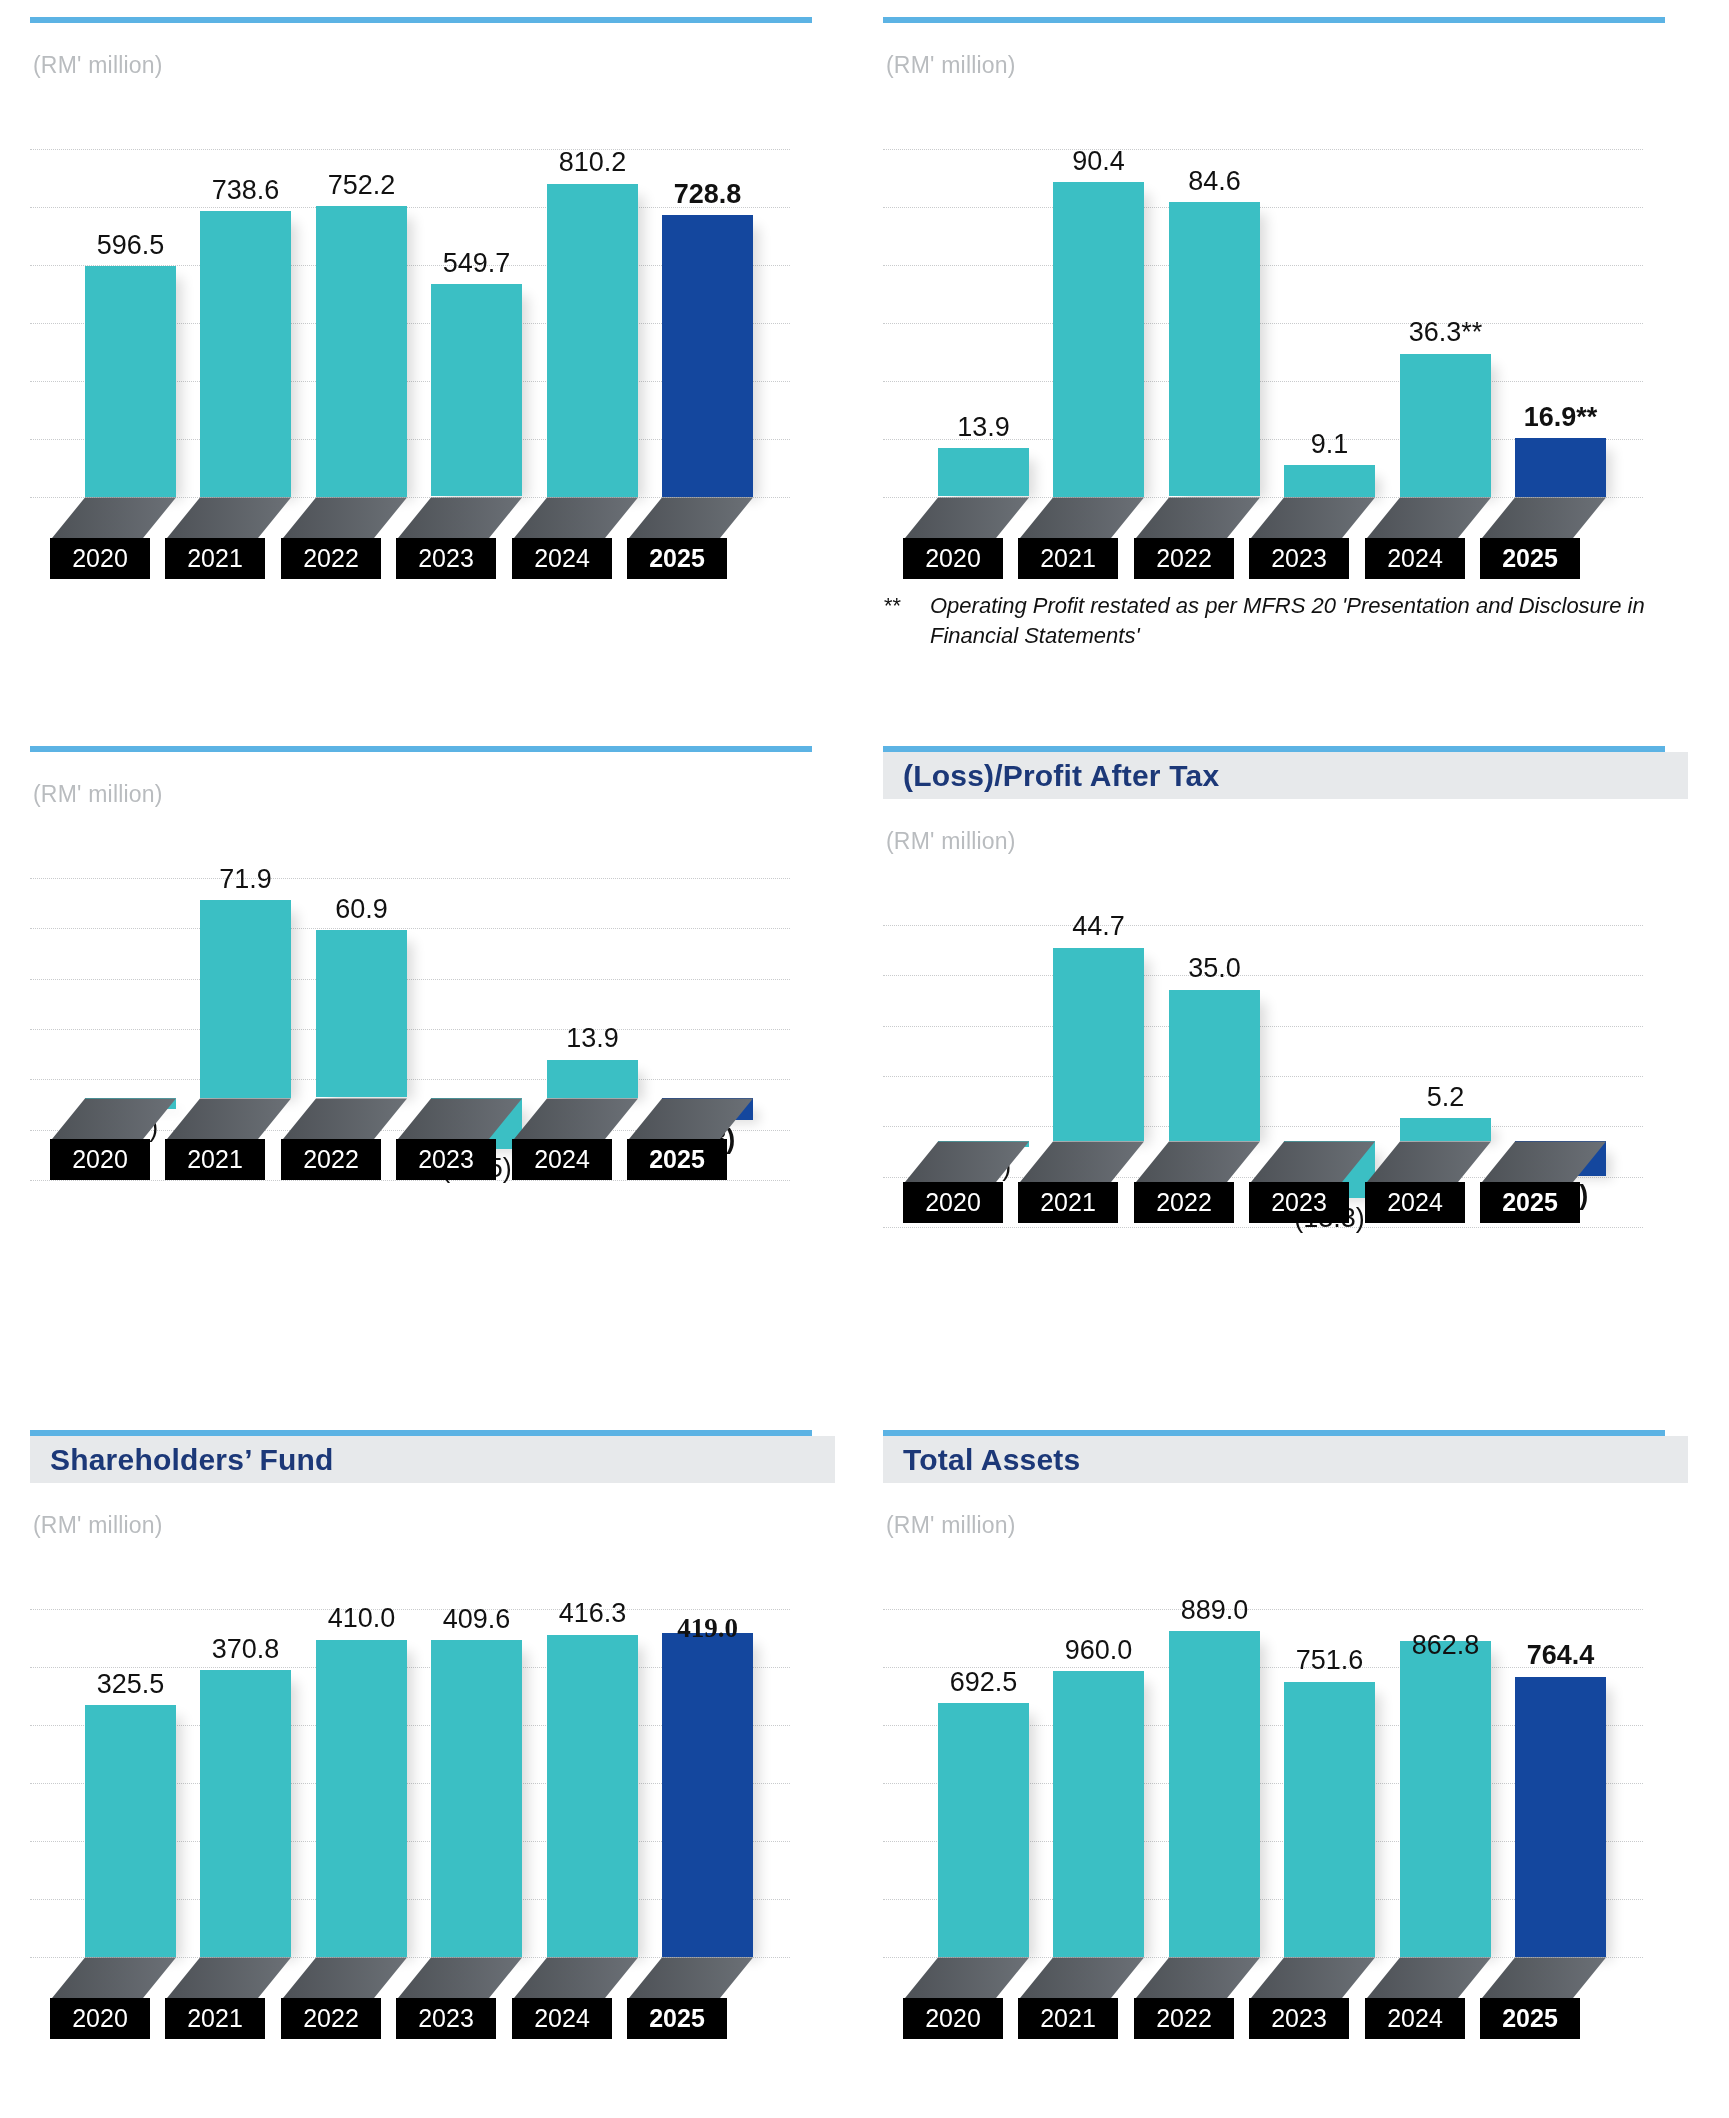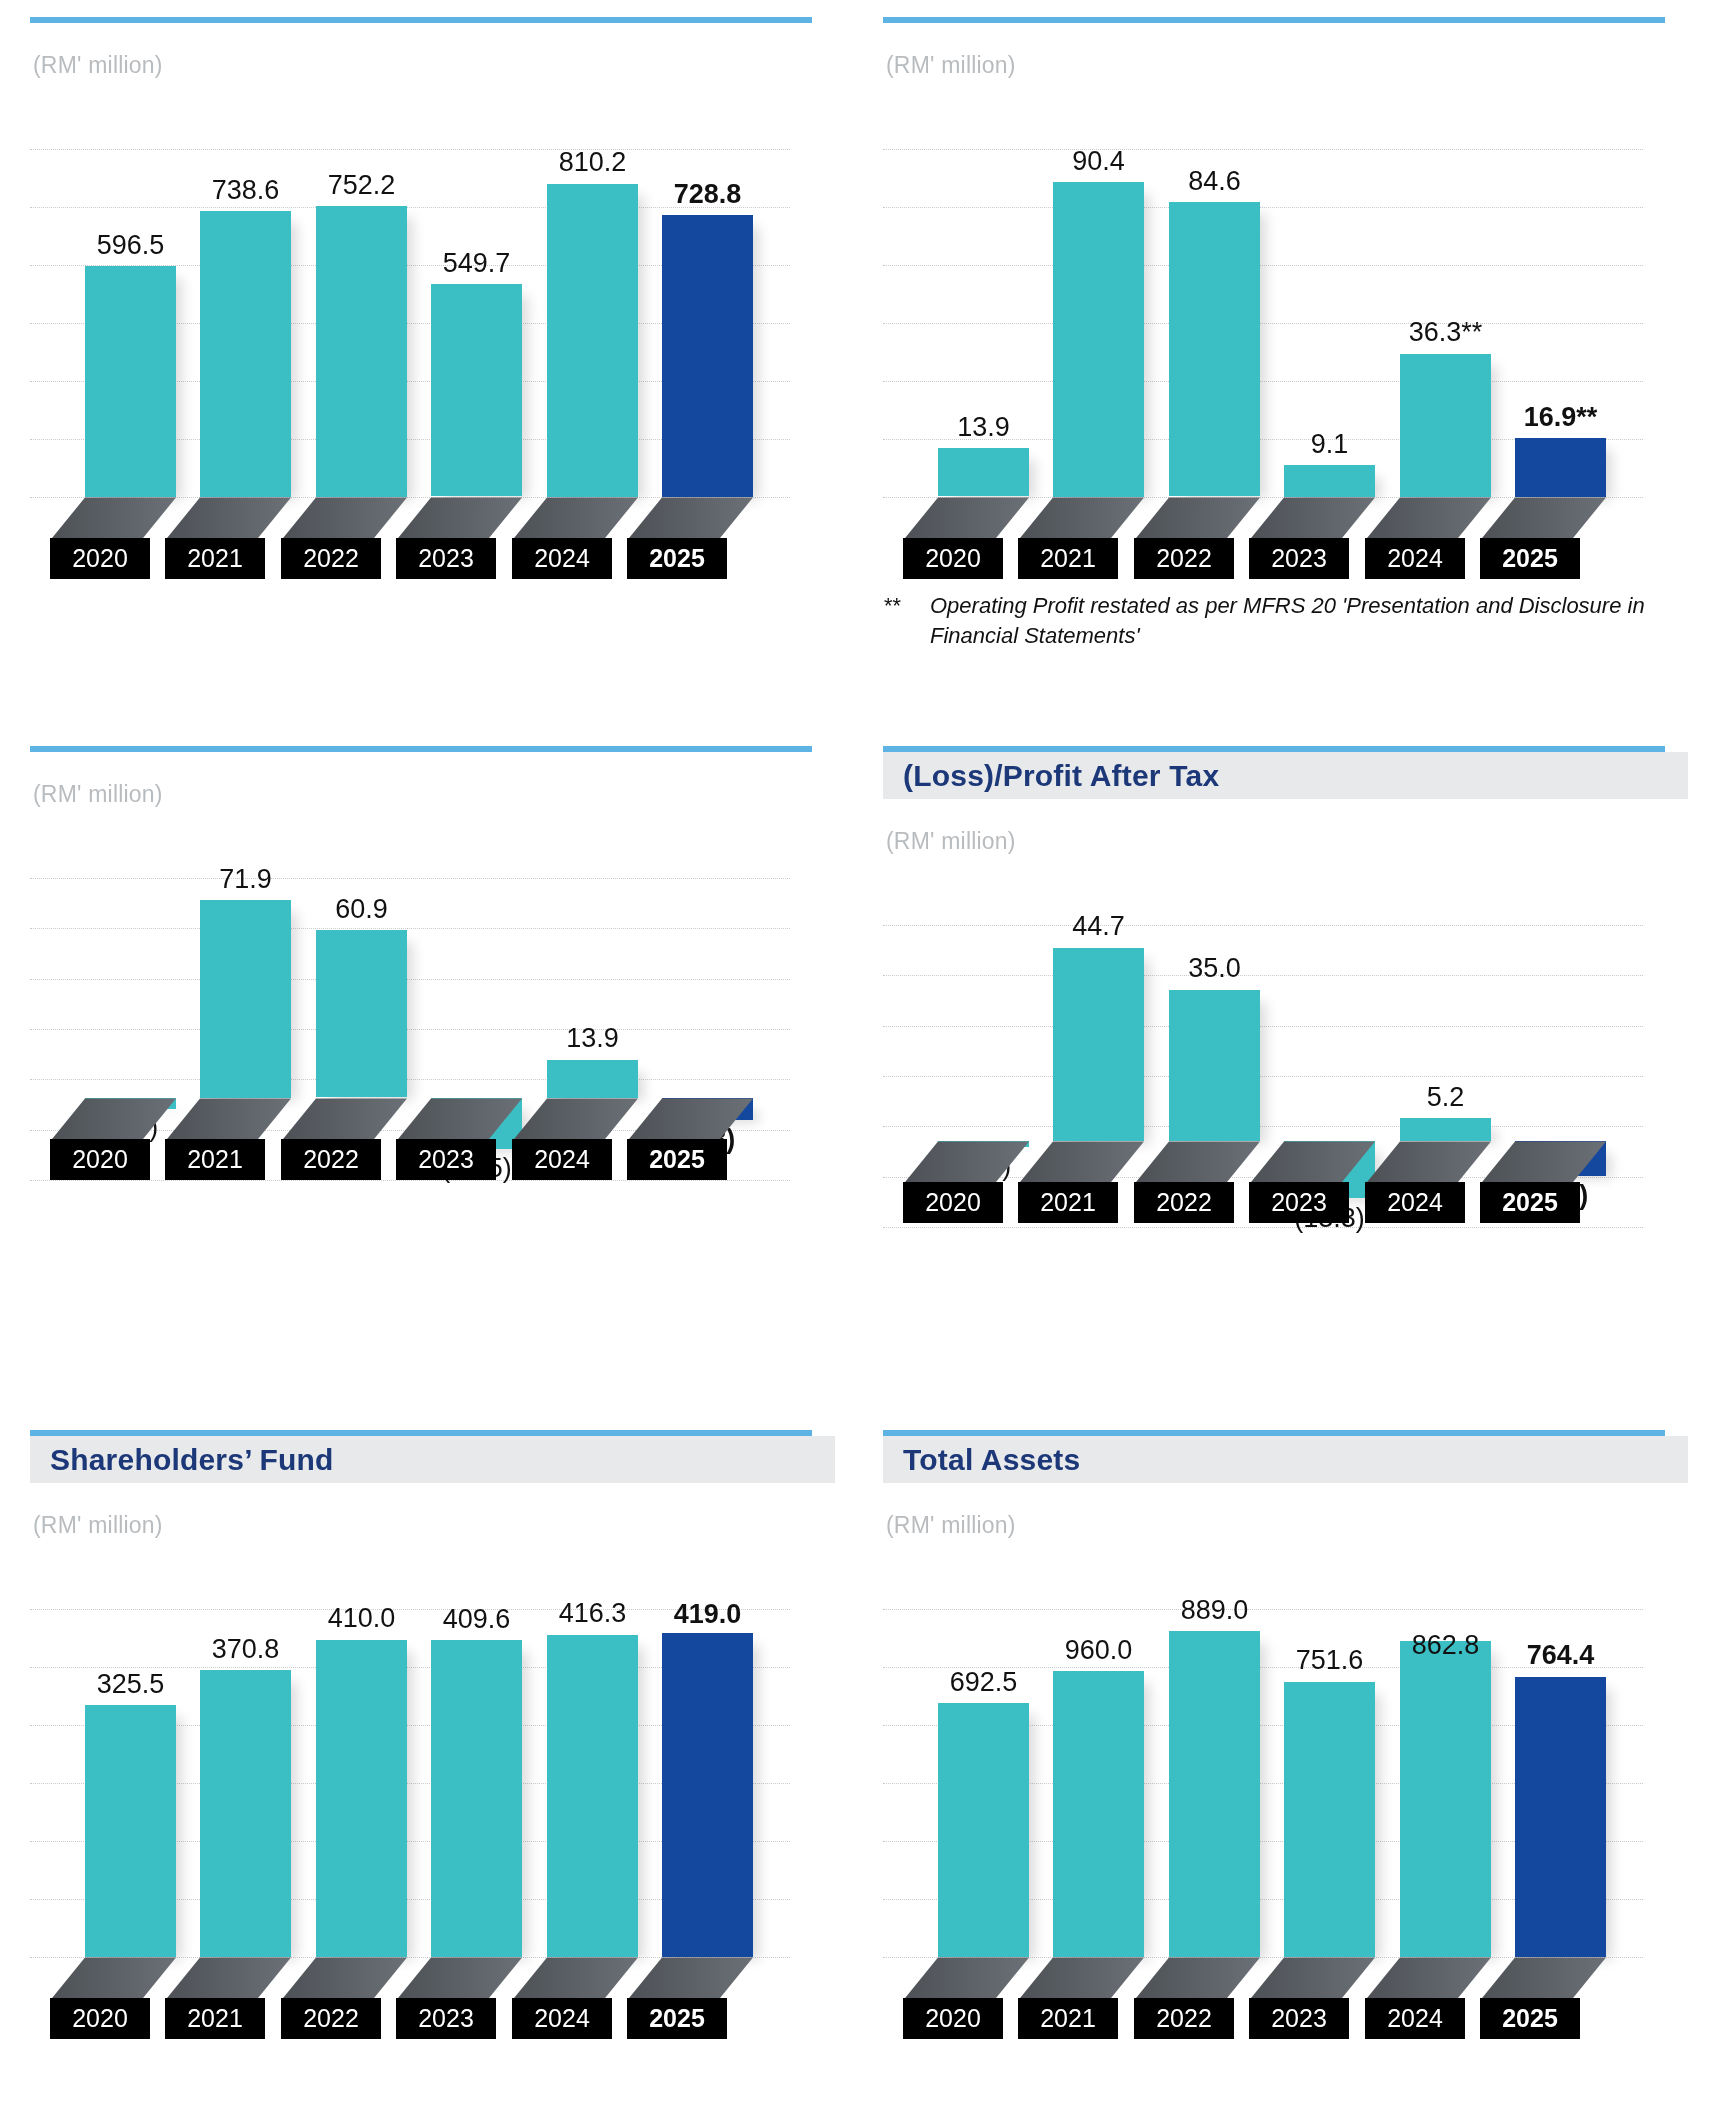--- a/index.html
+++ b/index.html
@@ -390,21 +390,21 @@
             <div class="col" style="left: 517px; top: 0px; height: 501px;">
               <div class="bar teal" style="top: 96px; height: 322px;"></div>
               <div class="vlabel" style="top: 59px;">416.3</div>
               <div class="ped" style="top: 418px;">
                 <div class="ped-top"></div>
               </div>
               <div class="ylabel" style="top: 459px;">2024</div>
             </div>
             <div class="col" style="left: 632px; top: 0px; height: 501px;">
               <div class="bar navy" style="top: 94px; height: 324px;"></div>
-              <div class="vlabel bold" style="top: 60px;">419.0</div>
+              <div class="vlabel bold" style="top: 74px; font-family: Liberation Serif, serif;">419.0</div>
               <div class="ped" style="top: 418px;">
                 <div class="ped-top"></div>
               </div>
               <div class="ylabel bold" style="top: 459px;">2025</div>
             </div>
           </div>
         </div>
     </div>
 
     <div class="panel r3">

